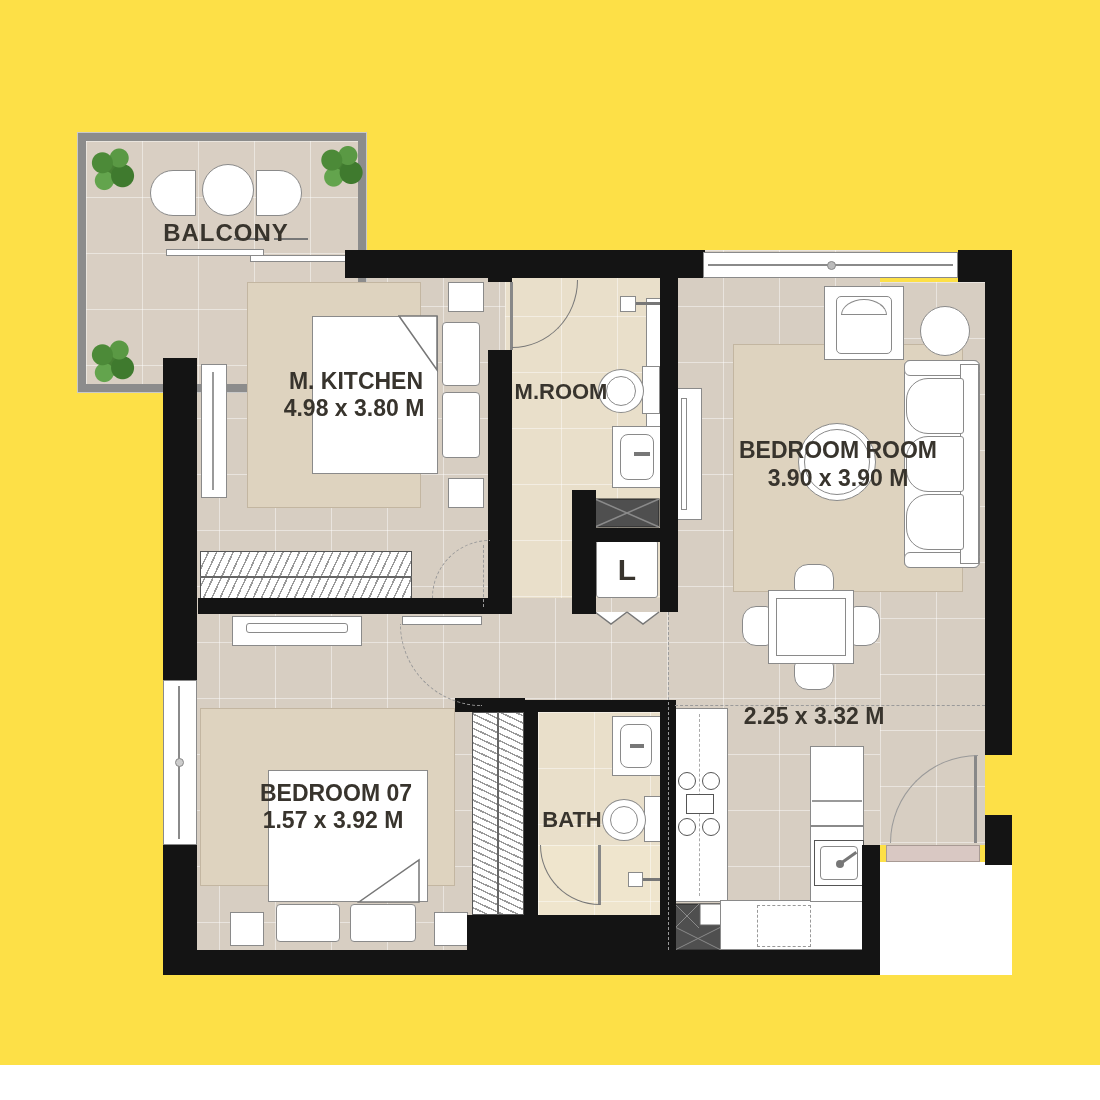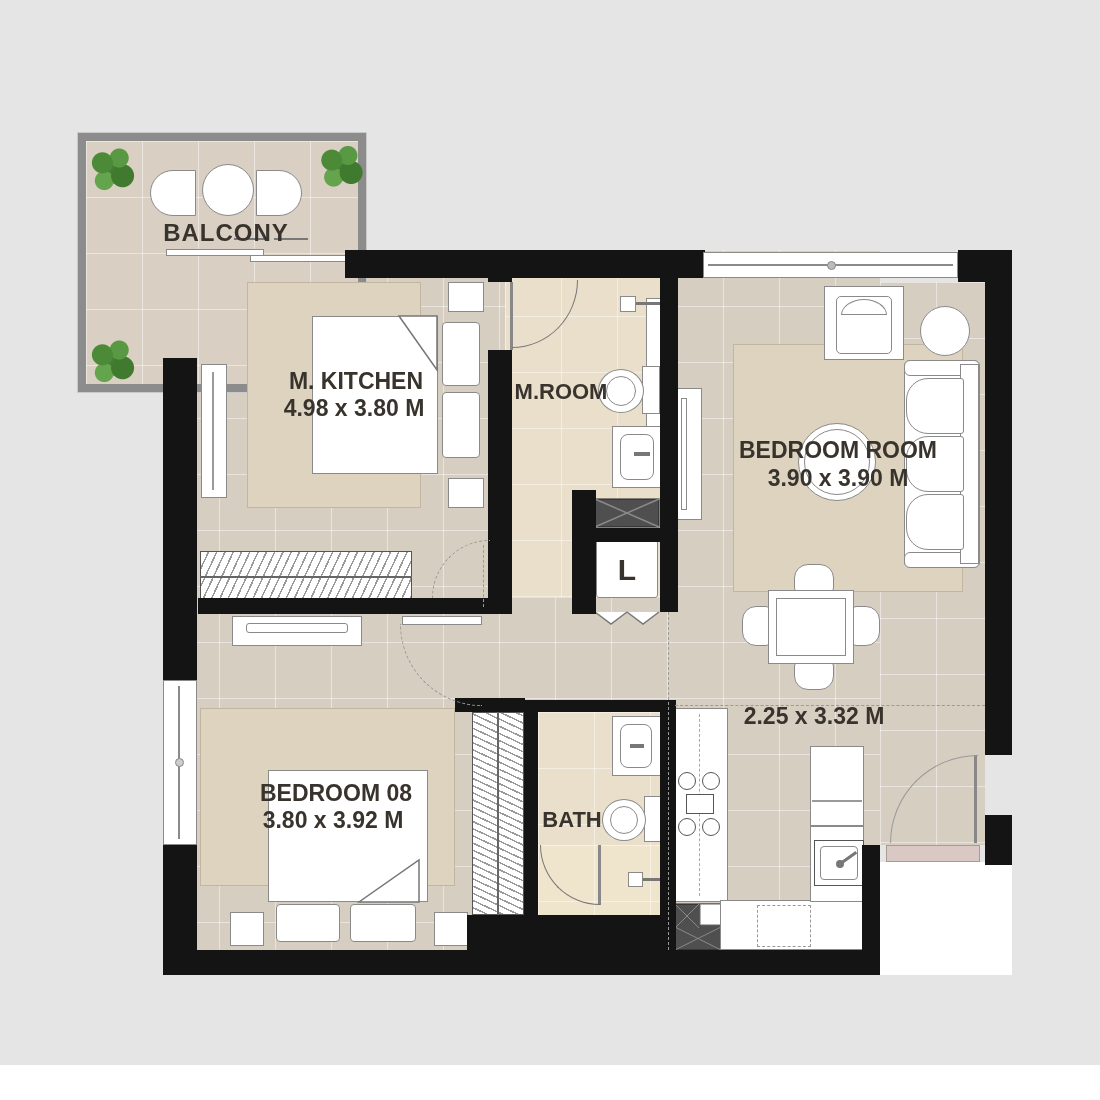--- a/index.html
+++ b/index.html
@@ -1,16 +1,16 @@
 <!DOCTYPE html>
 <html><head>
 <meta charset="utf-8">
 <style>
   html,body{margin:0;padding:0;background:#ffffff;}
-  #plan{position:relative;width:1100px;height:1065px;background:#e5e5e5;overflow:hidden;
+  #plan{position:relative;width:1100px;height:1065px;background:#fde047;overflow:hidden;
         font-family:"Liberation Sans", sans-serif;}
   .abs{position:absolute;}
   .floor{position:absolute;background-color:#d7cec2;
     background-image:linear-gradient(rgba(255,255,255,.45) 1px, transparent 1px),
                      linear-gradient(90deg, rgba(255,255,255,.45) 1px, transparent 1px);
     background-size:56px 56px;}
   .floor.light{background-color:#e9dfca;}
   .floor.lighter{background-color:#efe5cd;}
   .wall{position:absolute;background:#141414;}
   .furn{position:absolute;background:#fff;border:1px solid #8a8a8a;box-sizing:border-box;}
@@ -214,18 +214,18 @@
   <div class="dline" style="left:668px;top:612px;width:0;height:338px;border-left:1.5px dashed #9a9a9a;"></div>
   <div class="dline" style="left:483px;top:545px;width:0;height:62px;border-left:1.5px dashed #9a9a9a;"></div>
 
   <div class="label" style="left:226px;top:233px;font-size:24px;letter-spacing:1px;">BALCONY</div>
   <div class="label" style="left:356px;top:381px;">M. KITCHEN</div>
   <div class="label" style="left:354px;top:408px;">4.98 x 3.80 M</div>
   <div class="label small" style="left:561px;top:392px;">M.ROOM</div>
   <div class="label" style="left:838px;top:450px;">BEDROOM ROOM</div>
   <div class="label" style="left:838px;top:478px;">3.90 x 3.90 M</div>
   <div class="label" style="left:814px;top:716px;">2.25 x 3.32 M</div>
-  <div class="label" style="left:336px;top:793px;">BEDROOM 08</div>
-  <div class="label" style="left:333px;top:820px;">3.80 x 3.92 M</div>
+  <div class="label" style="left:336px;top:793px;">BEDROOM 07</div>
+  <div class="label" style="left:333px;top:820px;">1.57 x 3.92 M</div>
   <div class="label small" style="left:572px;top:820px;">BATH</div>
   <div class="label" style="left:627px;top:570px;font-size:30px;">L</div>
 
 </div>
 
 </body></html>

